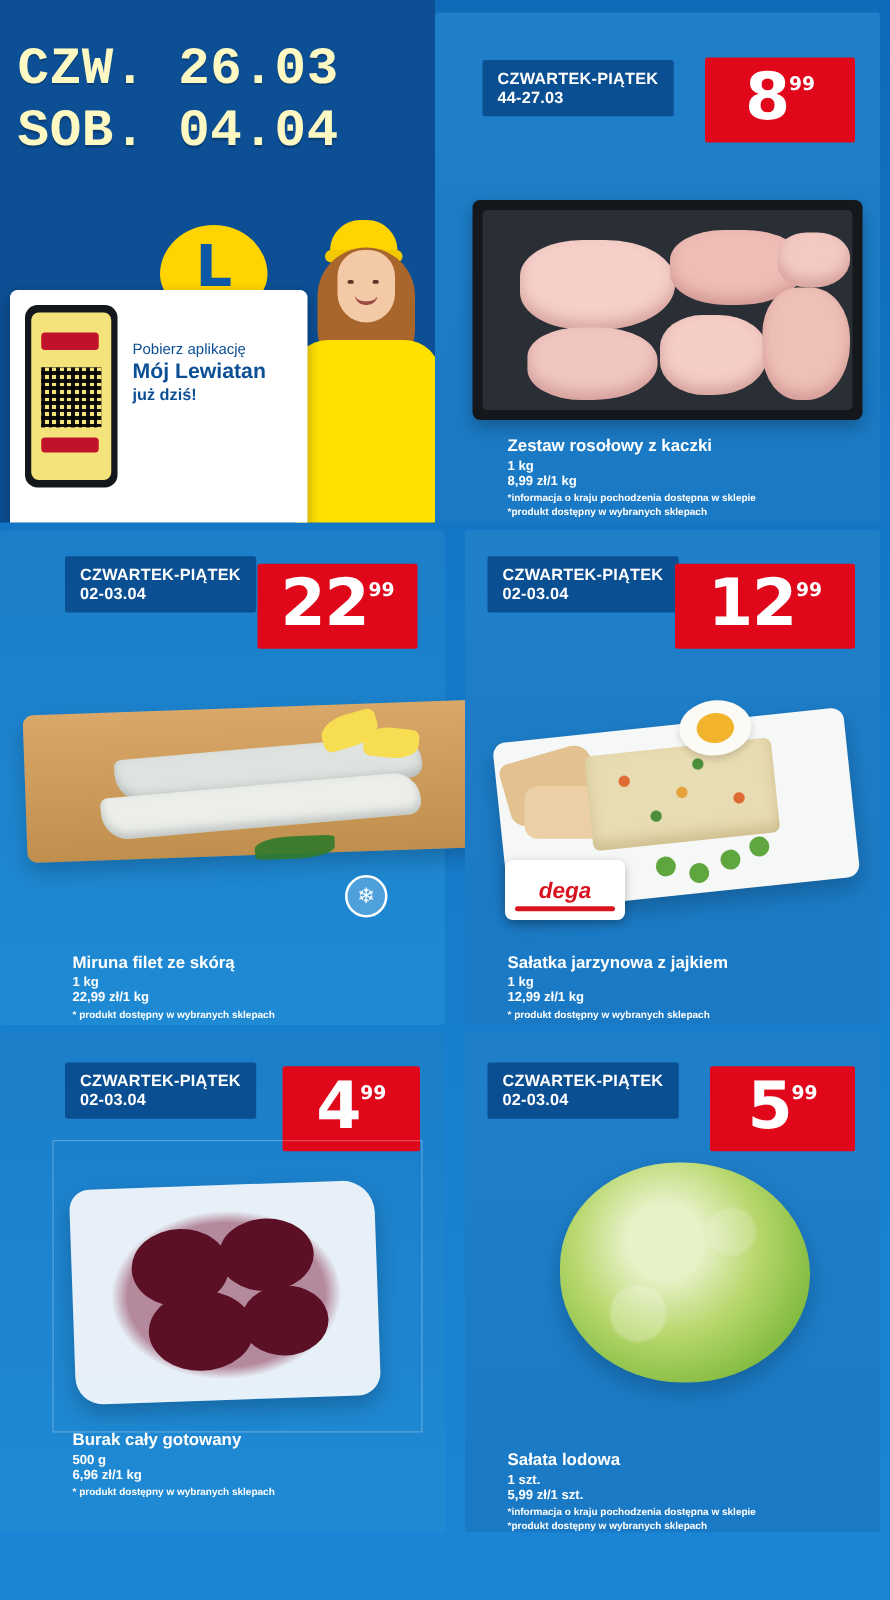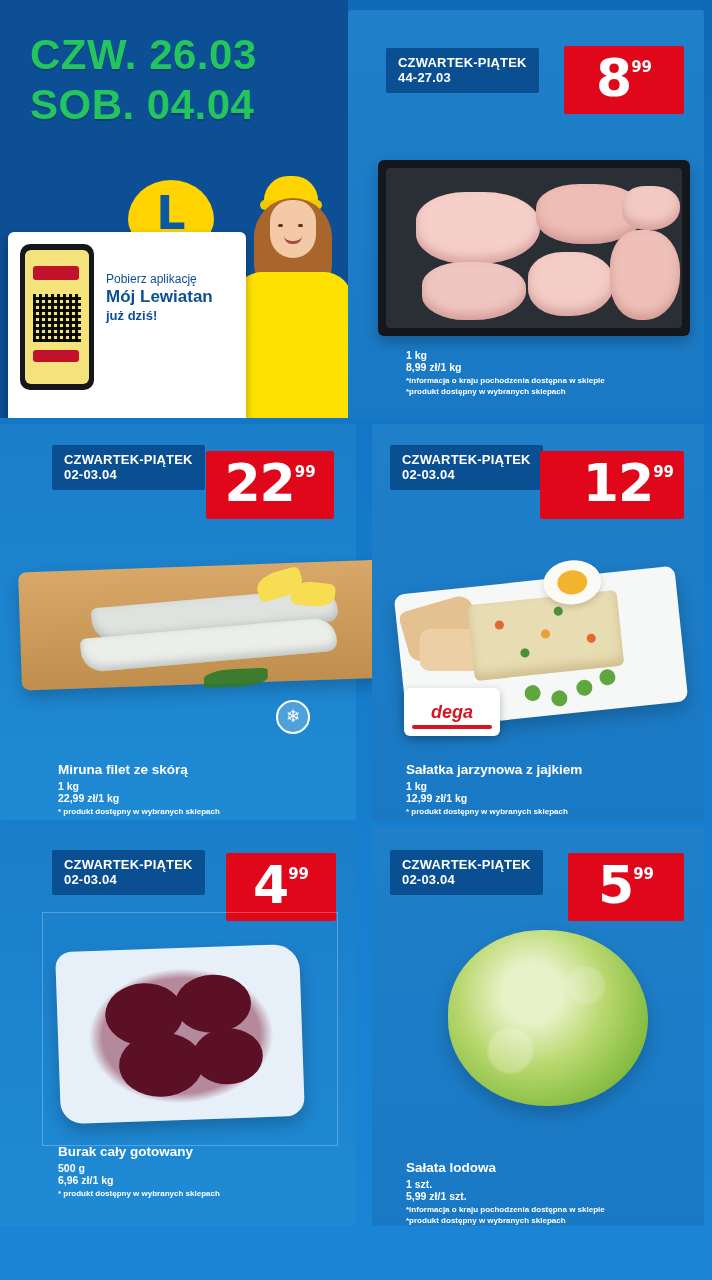--- a/index.html
+++ b/index.html
@@ -15,27 +15,28 @@
     background: linear-gradient(180deg,#0e6ab9 0%, #1479c9 40%, #1b86d6 100%);
   }
 
   
   .hero {
     position: absolute; left: 0; top: 0; width: 348px; height: 418px;
     background: #0c4f94;
     overflow: hidden;
   }
   .hero-date {
-    position: absolute; left: 30px; top: 30px;
-    color: #22c55e;
+    position: absolute; left: 14px; top: 30px;
+    color: #fef9c3;
     font-weight: bold;
     font-size: 42px;
     line-height: 50px;
     letter-spacing: 0.5px;
     text-shadow: 0 2px 0 rgba(0,0,0,.18);
+    font-family: Liberation Mono, monospace;
   }
   .hero-date div { white-space: nowrap; }
 
   
   .bubble {
     position: absolute; left: 128px; top: 180px;
     width: 86px; height: 72px;
     background: #ffd400;
     border-radius: 50% 50% 50% 50%/55% 55% 45% 45%;
   }
@@ -394,20 +395,21 @@
     <div class="inner">
       <div class="meat a"></div>
       <div class="meat b"></div>
       <div class="meat c"></div>
       <div class="meat d"></div>
       <div class="meat e"></div>
       <div class="meat f"></div>
     </div>
   </div>
   <div class="desc" style="left:406px; top:349px; width:290px;">
+    <div class="name">Zestaw rosołowy z kaczki</div>
     <div class="unit">1 kg</div>
     <div class="ppu">8,99 zł/1 kg</div>
     <div class="note">*informacja o kraju pochodzenia dostępna w sklepie</div>
     <div class="note">*produkt dostępny w wybranych sklepach</div>
   </div>
 
   <div class="card light" style="left:0px; top:424px; width:356px; height:396px;">
     <div class="daybadge" style="left:52px; top:21px;">
       <div>CZWARTEK-PIĄTEK</div>
       <div class="d2">02-03.04</div>
@@ -430,21 +432,21 @@
     <div class="unit">1 kg</div>
     <div class="ppu">22,99 zł/1 kg</div>
     <div class="note">* produkt dostępny w wybranych sklepach</div>
   </div>
 
   <div class="card" style="left:372px; top:424px; width:332px; height:396px;">
     <div class="daybadge" style="left:18px; top:21px;">
       <div>CZWARTEK-PIĄTEK</div>
       <div class="d2">02-03.04</div>
     </div>
-    <div class="pricebox" style="left:168px; top:27px; width:144px; height:68px;justify-content:flex-end;">
+    <div class="pricebox" style="left:168px; top:27px; width:144px; height:68px;">
       <span class="int">12</span>
       <span class="dec">99</span>
     </div>
   </div>
   <div class="plate">
     <div class="bread"></div>
     <div class="bread2"></div>
     <div class="salad"></div>
     <div class="egg"></div>
     <div class="pea" style="left:120px; top:104px;"></div>

